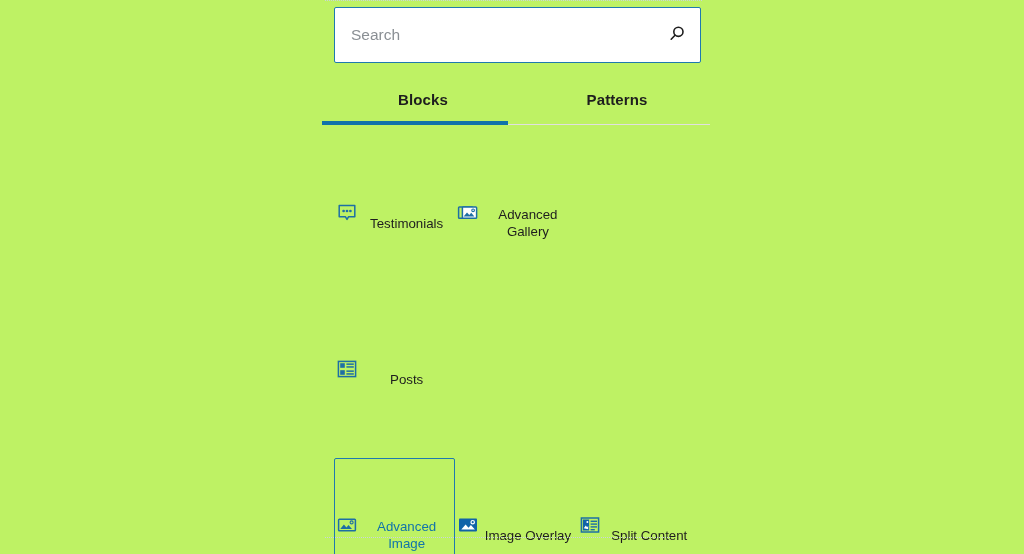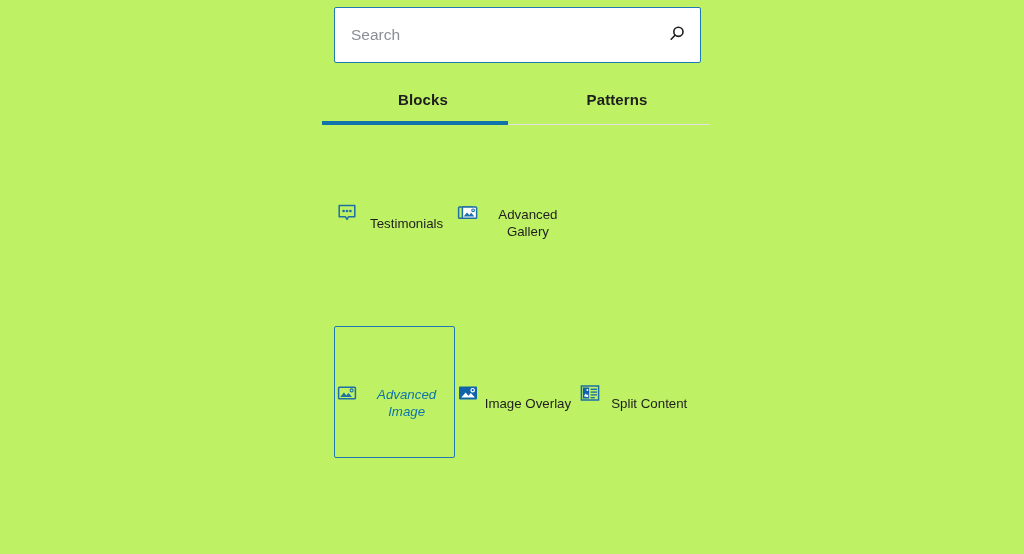--- a/index.html
+++ b/index.html
@@ -151,21 +151,21 @@
     margin-bottom: 20px;
   }
   .cell-label {
     font-size: 13.3px;
     line-height: 17px;
     color: #1e1e1e;
     text-align: center;
     width: 108px;
     word-wrap: break-word;
   }
-  .cell.selected .cell-label { color: #1073aa; font-style: italic; }
+  .cell.selected .cell-label { color: #1073aa; }
   .row-sp { height: 24px; width: 100%; }
 </style>
 </head>
 <body>
 
 <div id="root">
 
   <div class="inserter">
 
     <div class="dotted-top"></div>
@@ -216,20 +216,34 @@
             <circle cx="17.1" cy="9.3" r="1.35" fill="none" stroke="#1d6fa5" stroke-width="1.1"></circle>
           </svg>
         </span>
         <span class="cell-label">Advanced Gallery</span>
       </div>
 
 
       <div class="row-sp"></div>
 
 
+      <div class="cell">
+        <span class="cell-icon">
+          <svg width="24" height="24" viewBox="0 0 24 24">
+            <rect x="3.4" y="4.4" width="17.2" height="15.2" fill="none" stroke="#1d6fa5" stroke-width="1.5"></rect>
+            <rect x="5.2" y="6.2" width="4.6" height="4.6" fill="#1d6fa5"></rect>
+            <rect x="5.2" y="13.2" width="4.6" height="4.6" fill="#1d6fa5"></rect>
+            <rect x="11.4" y="6.4" width="7.4" height="1.5" fill="#1d6fa5"></rect>
+            <rect x="11.4" y="9.2" width="7.4" height="1.5" fill="#1d6fa5"></rect>
+            <rect x="11.4" y="13.4" width="7.4" height="1.5" fill="#1d6fa5"></rect>
+            <rect x="11.4" y="16.2" width="7.4" height="1.5" fill="#1d6fa5"></rect>
+          </svg>
+        </span>
+        <span class="cell-label">Posts</span>
+      </div>
 
 
       <div class="row-sp"></div>
 
       <div class="cell selected">
         <span class="cell-icon">
           <svg width="24" height="24" viewBox="0 0 24 24">
             <rect x="3.6" y="6.2" width="16.8" height="11.6" rx="0.8" fill="none" stroke="#1d6fa5" stroke-width="1.5"></rect>
             <path d="M5.2 15.9l3.7-4.3 2.5 2.8 2.1-2.4 3.5 3.9z" fill="#1d6fa5"></path>
             <circle cx="16.6" cy="9.4" r="1.5" fill="none" stroke="#1d6fa5" stroke-width="1.1"></circle>

